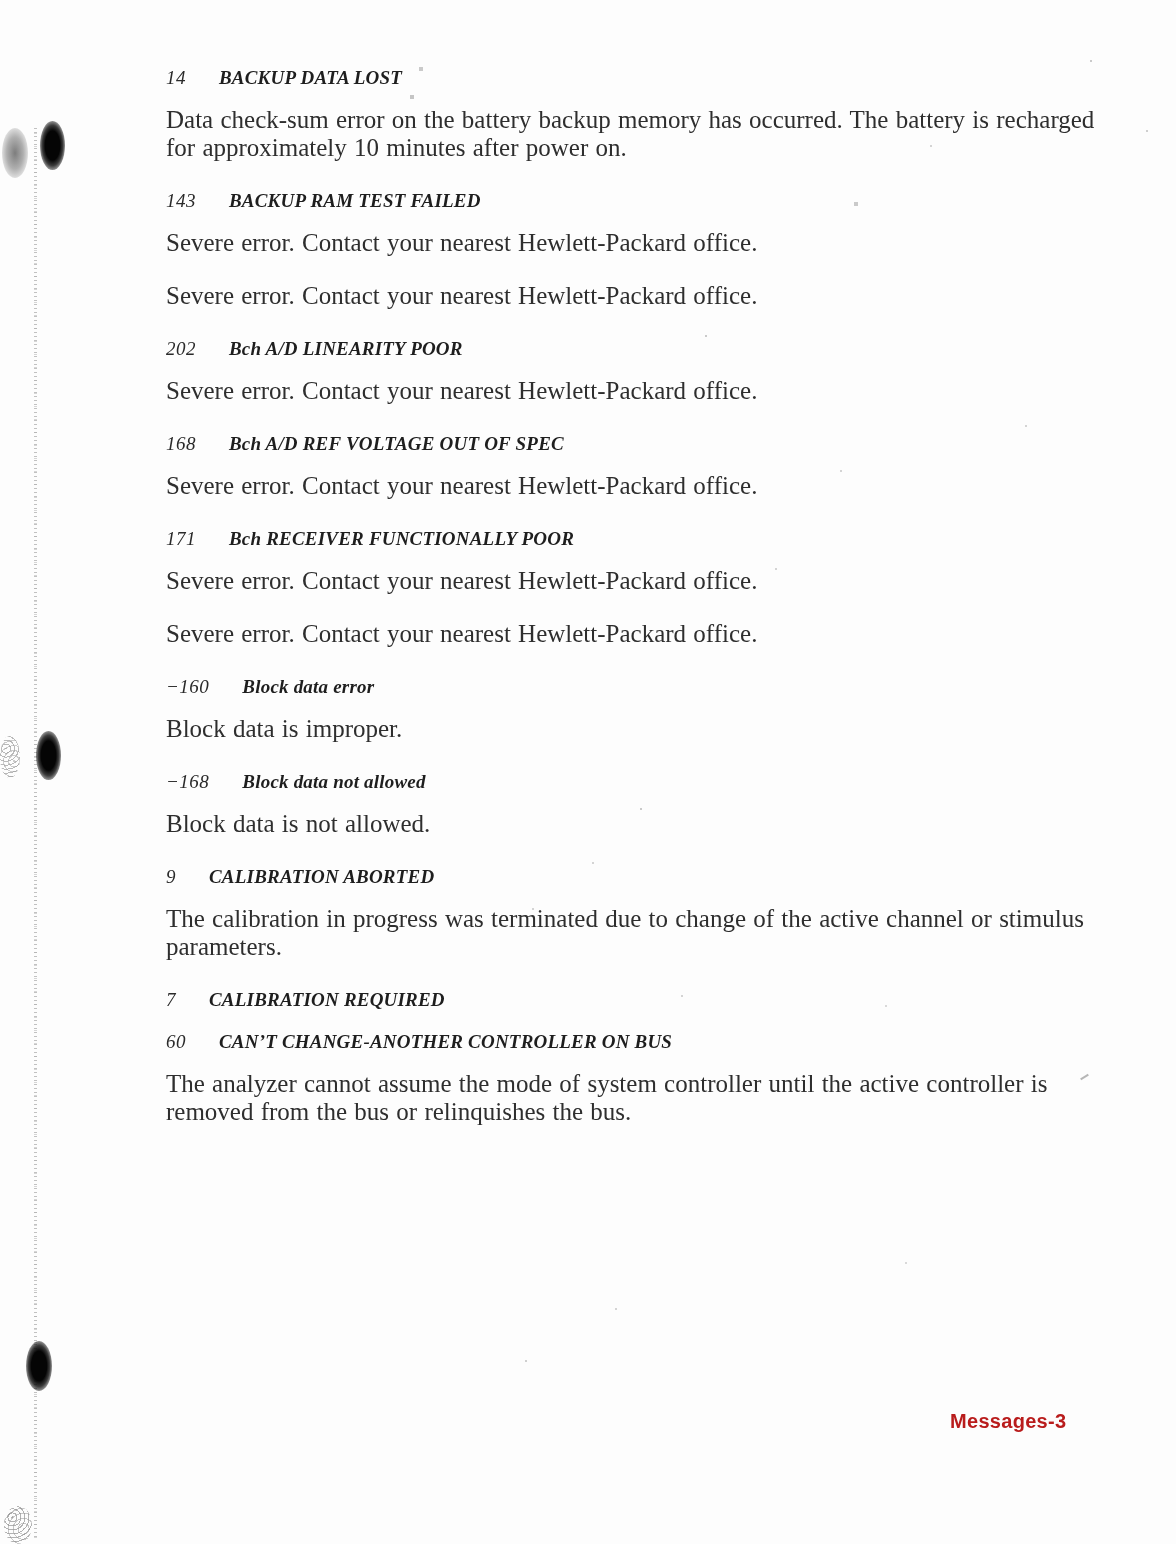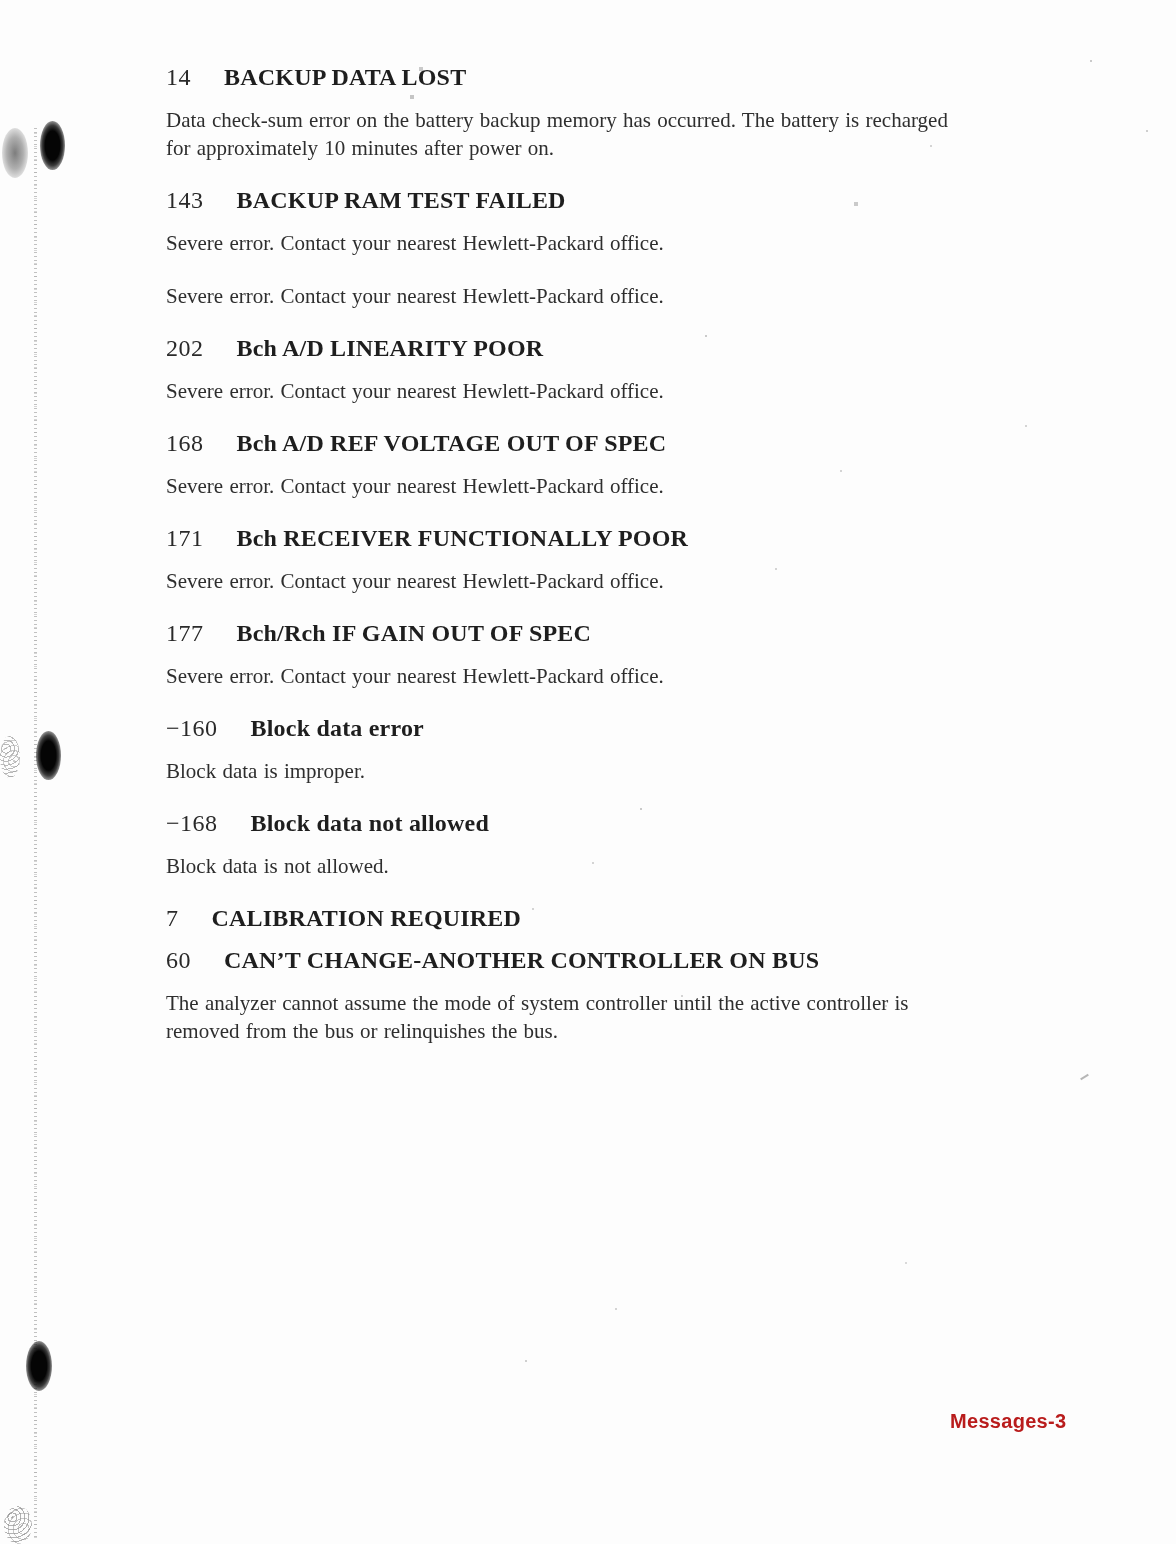--- a/index.html
+++ b/index.html
@@ -13,34 +13,35 @@
   .page {
     position: absolute; inset: 0;
     background: #fdfdfd;
   }
   .content {
     position: absolute;
     left: 166px; top: 64px;
     width: 980px;
   }
   h2.msg-head {
-    font-size: 24px; line-height: 27px;
+    font-size: 19px; line-height: 27px;
     font-weight: bold;
     color: #1e1e1e;
     margin: 0 0 15px 0;
     letter-spacing: 0.2px;
+    font-style: italic;
   }
   h2.msg-head .code {
     font-weight: normal;
     color: #2a2a2a;
     margin-right: 33px;
     letter-spacing: 0.5px;
   }
   p.msg-body {
-    font-size: 21px; line-height: 28px;
+    font-size: 25px; line-height: 28px;
     color: #2e2e2e;
     margin: 0 0 25px 0;
     white-space: pre-line;
     word-spacing: 1px;
   }
   p.msg-body em { font-style: italic; }
   .footer {
     position: absolute;
     left: 950px; top: 1410px;
     font-family: "Liberation Sans", sans-serif;
@@ -154,34 +155,38 @@
       <h2 class="msg-head"><span class="code">168</span><span class="title">Bch A/D REF VOLTAGE OUT OF SPEC</span></h2>
       <p class="msg-body">Severe error. Contact your nearest Hewlett-Packard office.</p>
     </div>
 
     <div class="entry">
       <h2 class="msg-head"><span class="code">171</span><span class="title">Bch RECEIVER FUNCTIONALLY POOR</span></h2>
       <p class="msg-body">Severe error. Contact your nearest Hewlett-Packard office.</p>
     </div>
 
     <div class="entry">
-      <h2 class="msg-head"><span class="code">177</span><span class="title">Bch/Rch IF GAIN OUT OF SPEC</span></h2>
       <p class="msg-body">Severe error. Contact your nearest Hewlett-Packard office.</p>
     </div>
 
     <div class="entry">
       <h2 class="msg-head"><span class="code">−160</span><span class="title">Block data error</span></h2>
       <p class="msg-body">Block data is improper.</p>
     </div>
 
     <div class="entry">
       <h2 class="msg-head"><span class="code">−168</span><span class="title">Block data not allowed</span></h2>
       <p class="msg-body">Block data is not allowed.</p>
     </div>
 
+    <div class="entry">
+      <h2 class="msg-head"><span class="code">9</span><span class="title">CALIBRATION ABORTED</span></h2>
+      <p class="msg-body">The calibration in progress was terminated due to change of the active channel or stimulus
+parameters.</p>
+    </div>
 
     <div class="entry">
       <h2 class="msg-head"><span class="code">7</span><span class="title">CALIBRATION REQUIRED</span></h2>
     </div>
 
     <div class="entry">
       <h2 class="msg-head"><span class="code">60</span><span class="title">CAN’T CHANGE-ANOTHER CONTROLLER ON BUS</span></h2>
       <p class="msg-body">The analyzer cannot assume the mode of system controller until the active controller is
 removed from the bus or relinquishes the bus.</p>
     </div>

